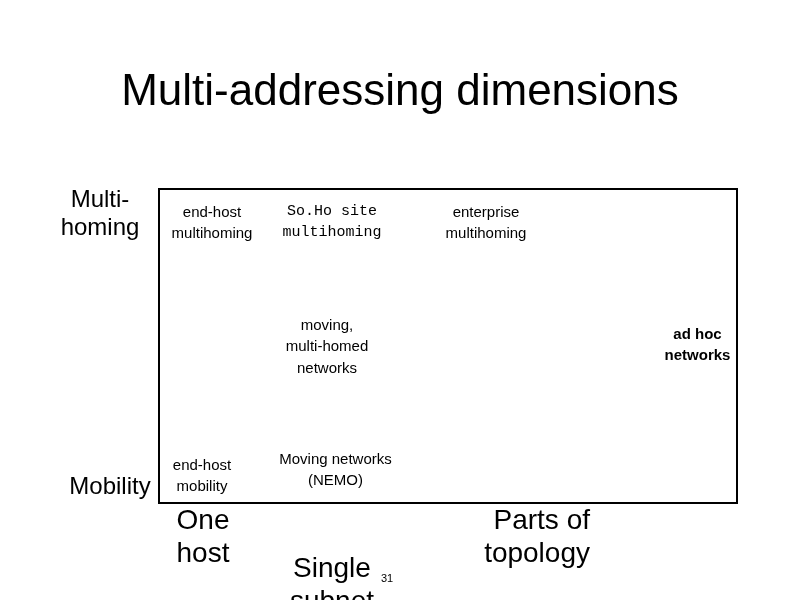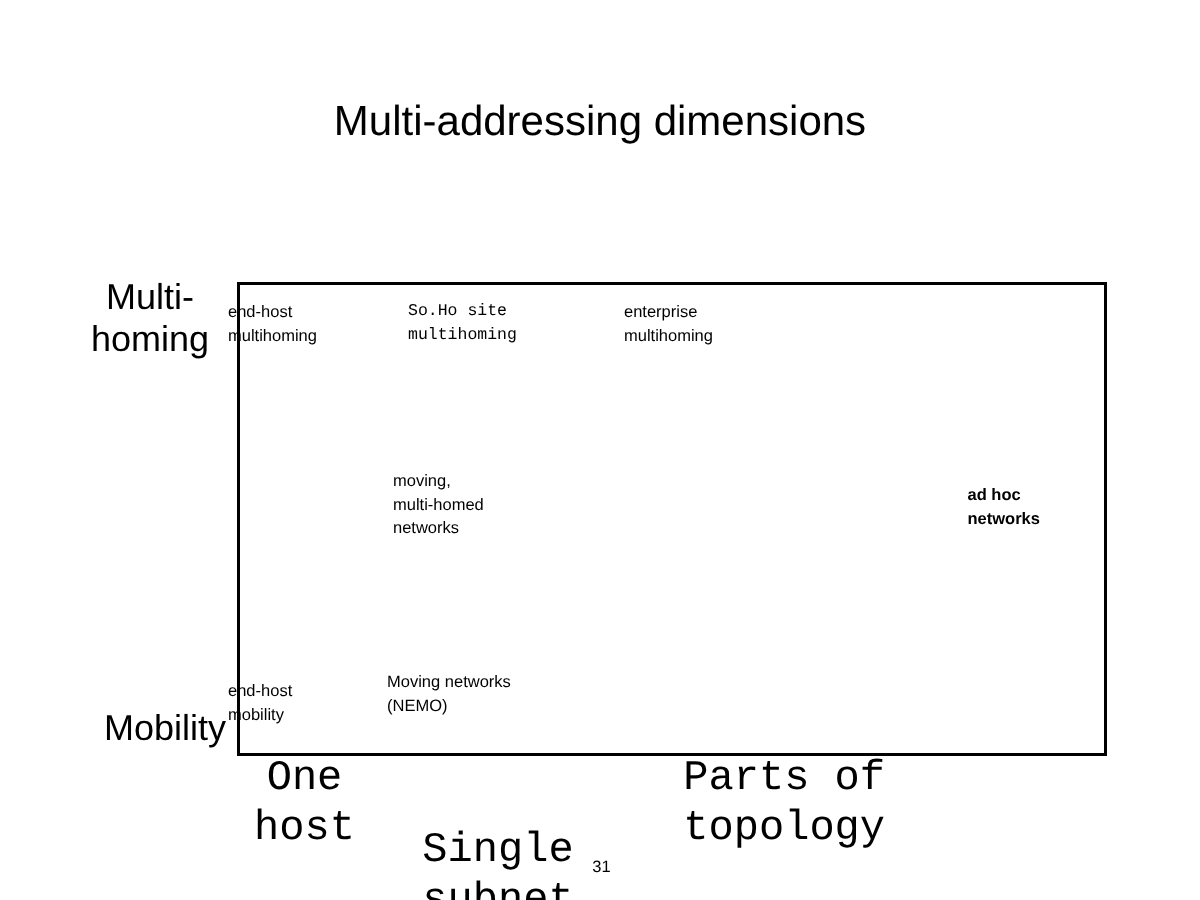--- a/index.html
+++ b/index.html
@@ -18,21 +18,21 @@
     position: relative;
     width: 800px;
     height: 600px;
   }
   .title {
     position: absolute;
     left: 0;
     top: 66px;
     width: 800px;
     text-align: center;
-    font-size: 28px;
+    font-size: 44px;
     font-weight: normal;
     line-height: 1.1;
     letter-spacing: 0px;
   }
   
   .axis-label {
     position: absolute;
     font-size: 24px;
     line-height: 1.15;
     font-weight: normal;
@@ -47,21 +47,20 @@
     left: 30px;
     top: 472px;
     width: 160px;
   }
   
   .col-caption {
     position: absolute;
     font-size: 28px;
     line-height: 1.18;
     text-align: center;
-    font-family: Liberation Mono, monospace;
   }
   #cap-one-host { left: 148px; top: 503px; width: 110px; }
   #cap-single-subnet { left: 262px; top: 503px; width: 140px; margin-top: 48px; }
   #cap-parts-topology { left: 415px; top: 503px; width: 175px; text-align: right; }
   #cap-all-hosts { left: 645px; top: 503px; width: 110px; }
 
   
   .line {
     position: absolute;
     background: #000000;
@@ -74,37 +73,38 @@
   
   #line-bottom { left: 158px; top: 502px; width: 580px; }
   
   #line-left { left: 158px; top: 188px; height: 316px; }
   
   #line-right { left: 736px; top: 188px; height: 316px; }
 
   
   .cell {
     position: absolute;
-    font-size: 11px;
+    font-size: 15px;
     line-height: 1.42;
+    text-align: center;
   }
   #cell-endhost-multihoming { left: 152px; top: 201px; width: 120px; }
   #cell-soho { left: 272px; top: 201px; width: 120px; font-family: Liberation Mono, monospace; }
   #cell-enterprise { left: 416px; top: 201px; width: 140px; }
   #cell-moving-multihomed { left: 262px; top: 314px; width: 130px; }
   #cell-adhoc { left: 645px; top: 323px; width: 105px; font-weight: bold; }
   #cell-endhost-mobility { left: 152px; top: 454px; width: 100px; }
   #cell-nemo { left: 258px; top: 448px; width: 155px; }
 
   .slide-number {
     position: absolute;
     left: 381px;
     top: 572px;
     width: 40px;
-    text-align: center;
+    text-align: left;
     font-size: 11px;
   }
 </style>
 </head>
 <body>
 
 <div id="slide">
 
   <div class="title">Multi-addressing dimensions</div>
 

